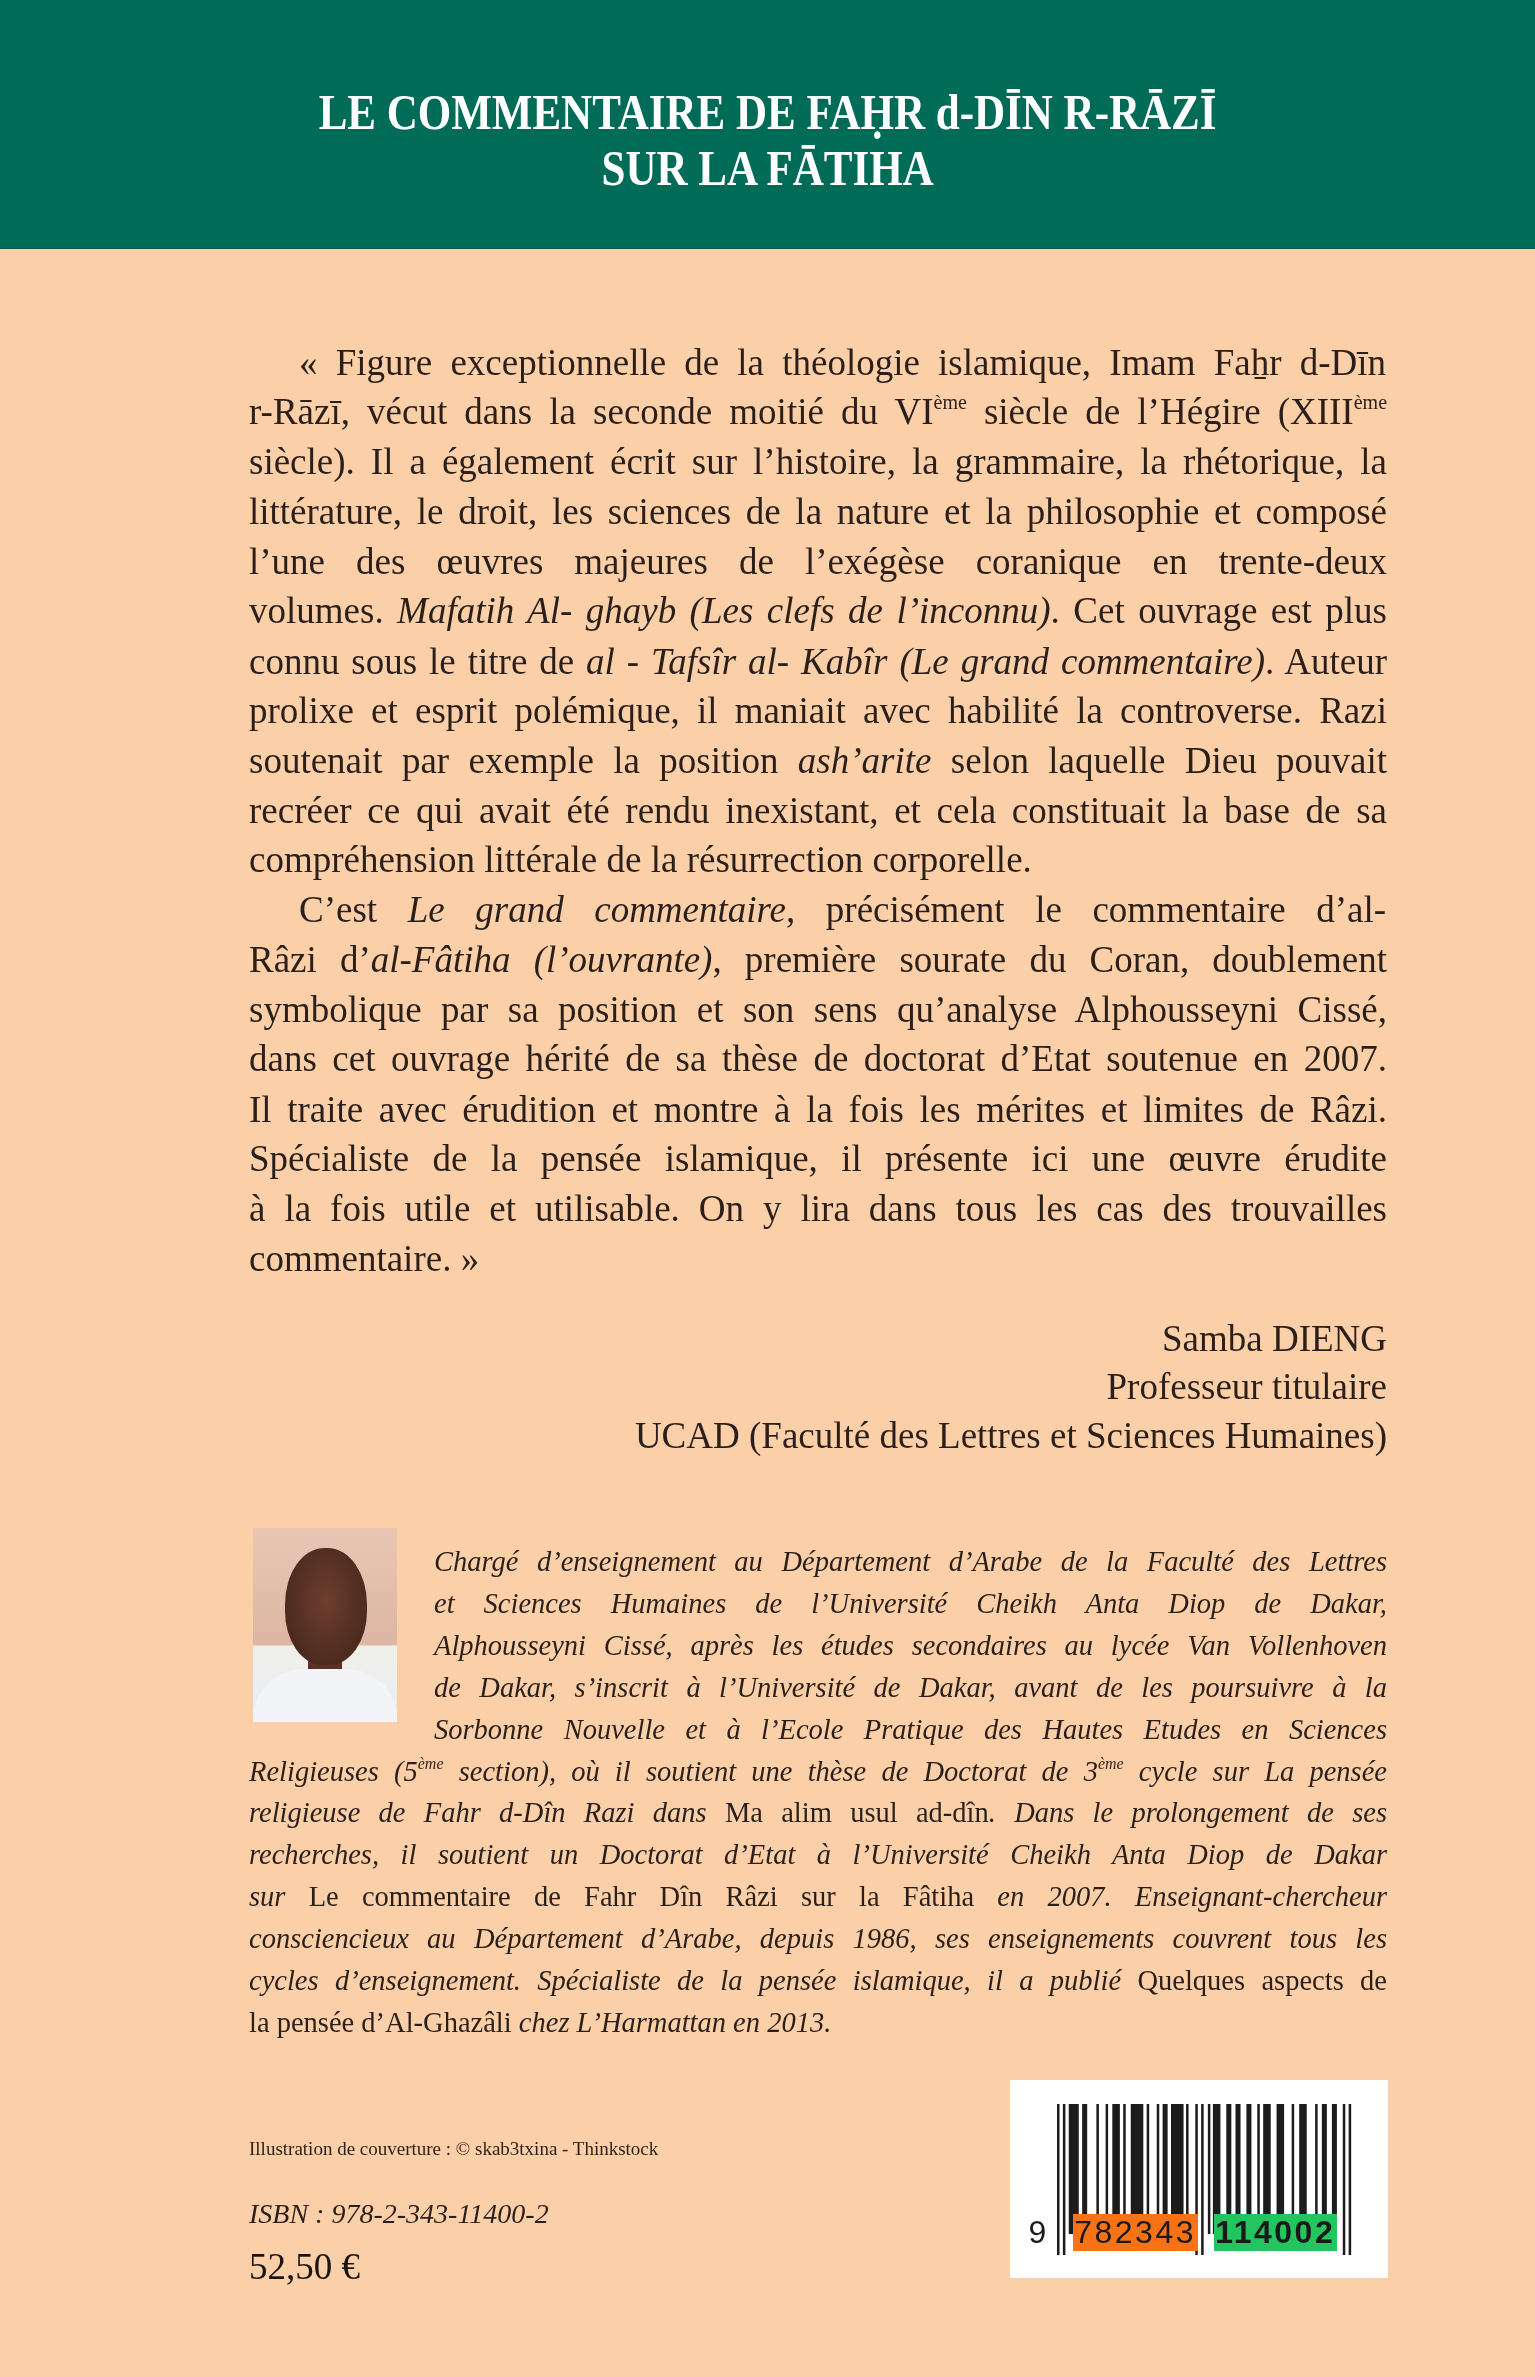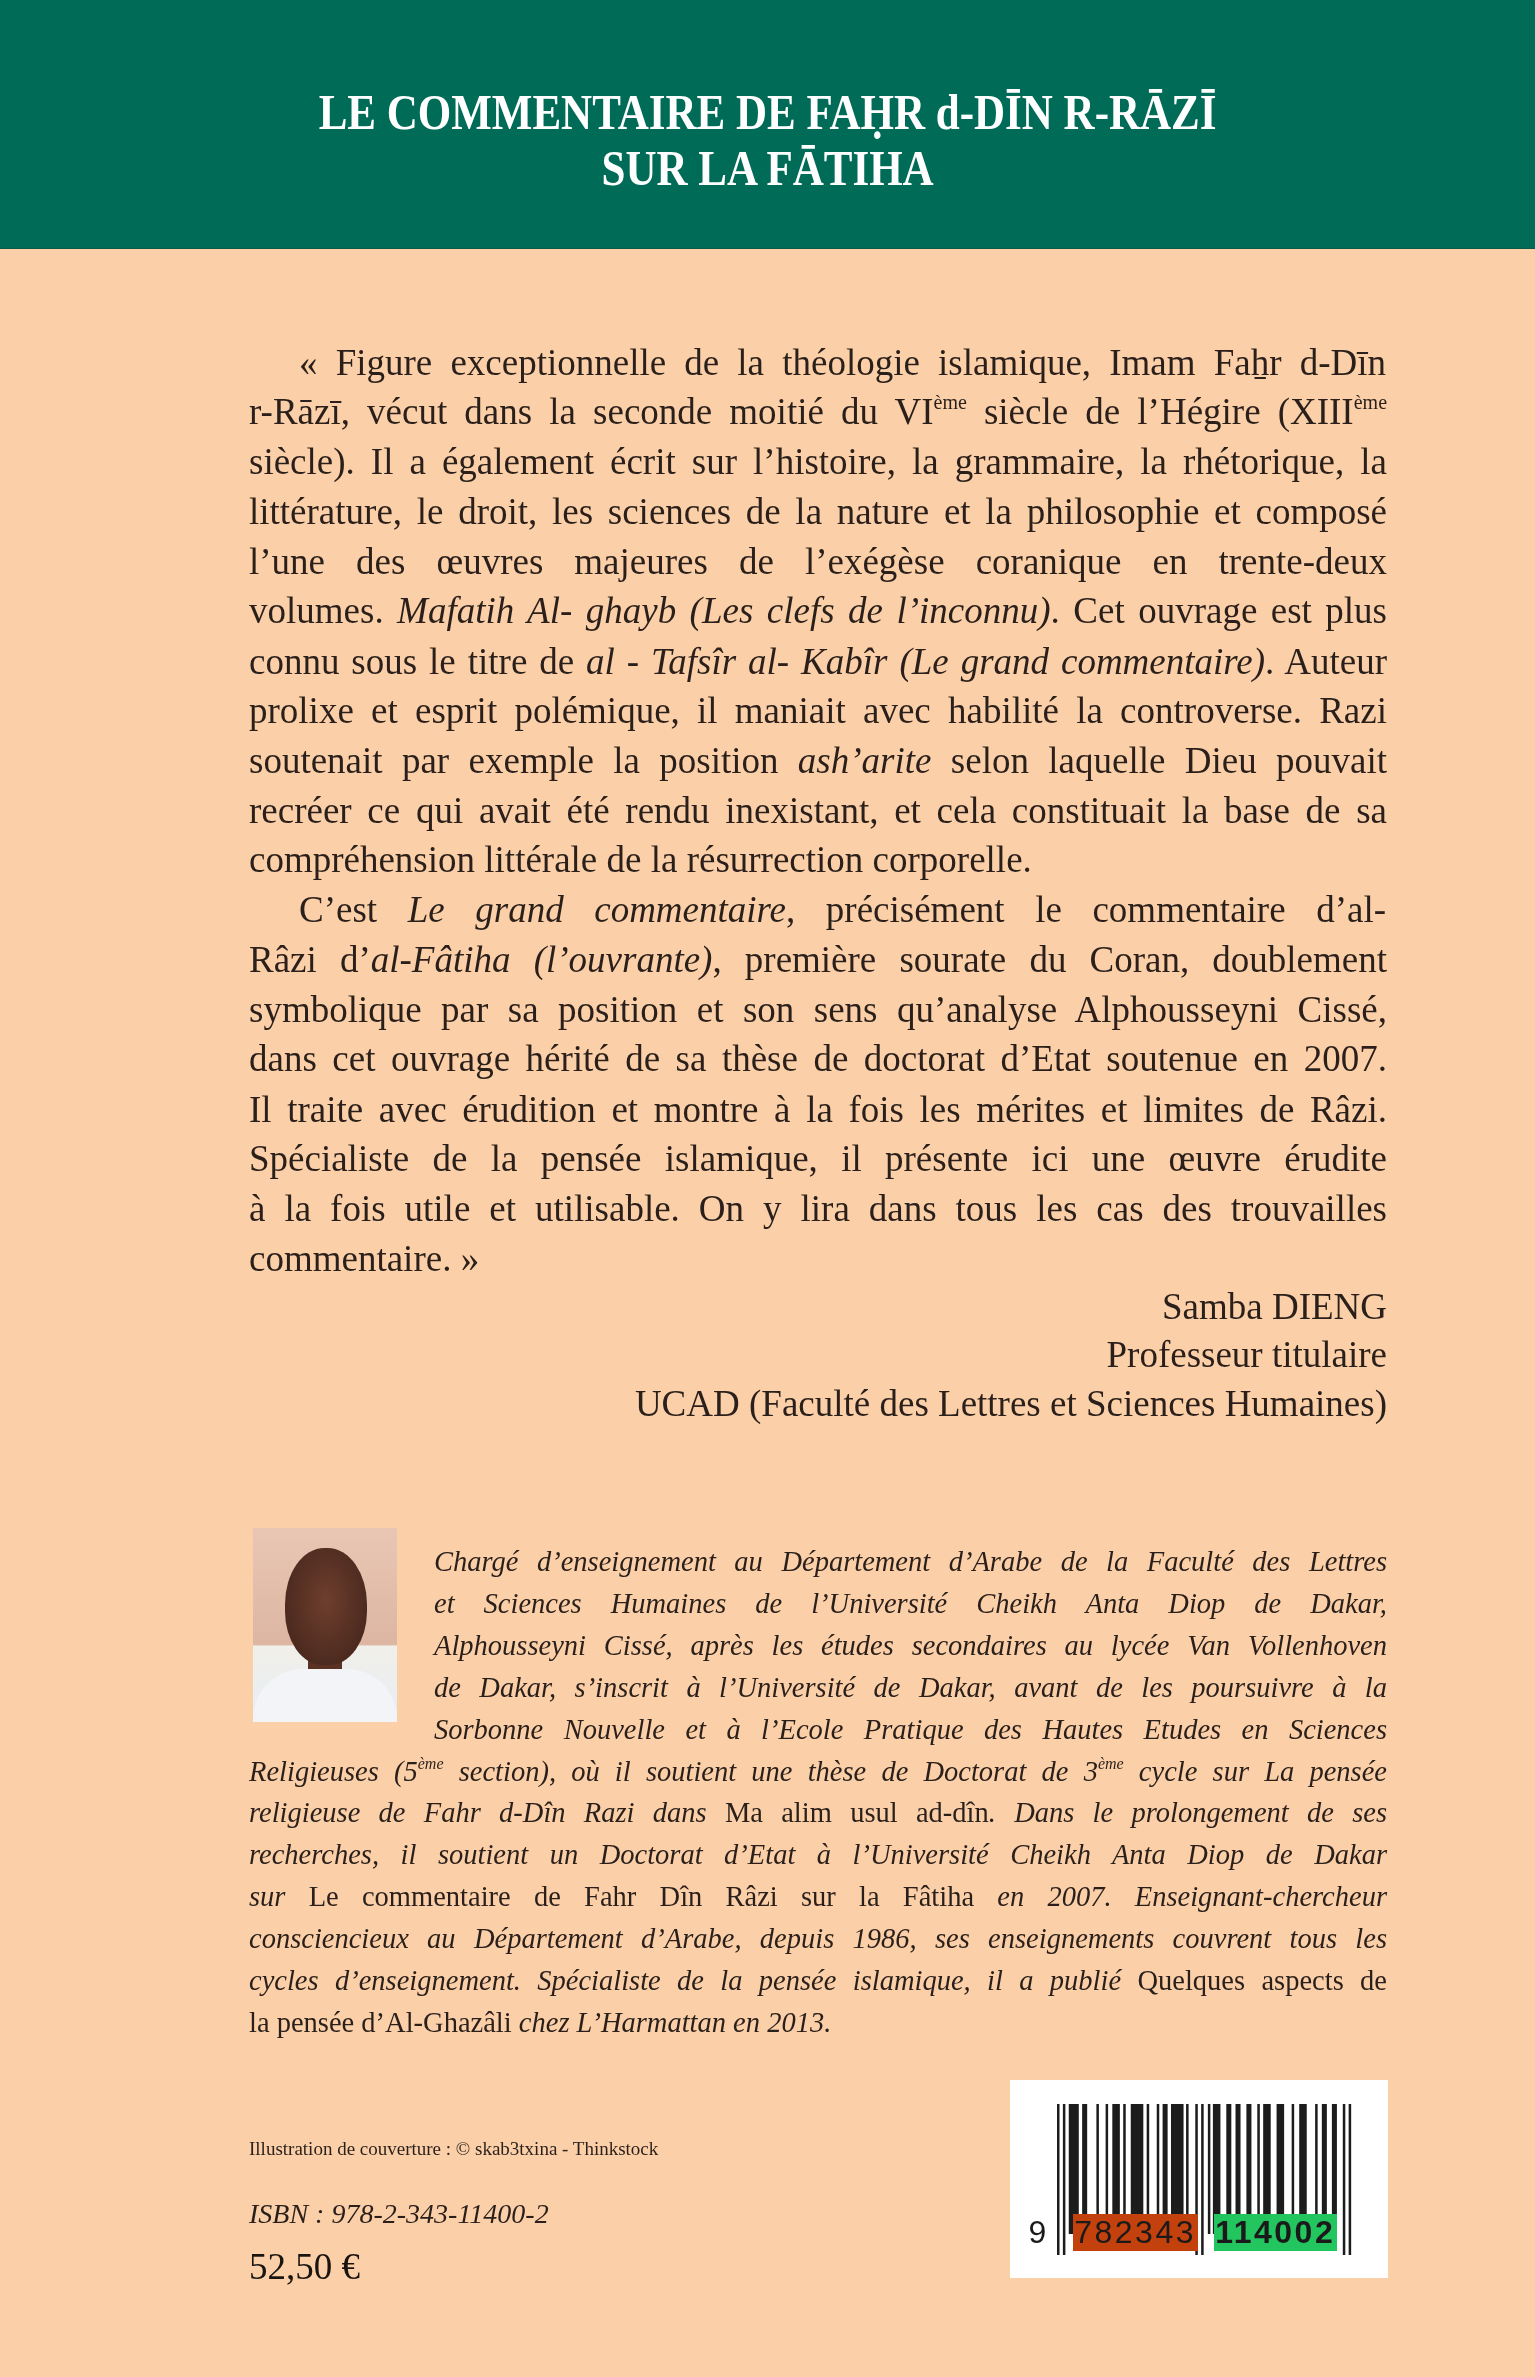--- a/index.html
+++ b/index.html
@@ -33,21 +33,21 @@
     text-align: justify; text-align-last: justify;
     transform-origin: 0 0;
   }
   .line.last { text-align-last: left; }
   .line.indent { padding-left: 50px; width: 1087px; }
   .line sup { font-size: 20px; vertical-align: 15px; line-height: 0; }
   i { font-style: italic; }
 
   .sig {
     position: absolute; right: 148px; font-size: 37px; line-height: 1;
-    white-space: nowrap; text-align: right;
+    white-space: nowrap; text-align: right; margin-top: 32px;
   }
 
   .photo {
     position: absolute; left: 253px; top: 1528px; width: 144px; height: 194px;
     background: linear-gradient(180deg, #e9c6b4 0%, #dcb6a2 60%, #f1efe9 61%, #e7eef5 100%);
     overflow: hidden;
   }
   .photo .head {
     position: absolute; left: 32px; top: 20px; width: 82px; height: 117px;
     background: radial-gradient(ellipse at 50% 45%, #6e3f2e 0%, #4d2a1f 70%, #3b2018 100%);
@@ -86,21 +86,21 @@
   }
   .bars {
     position: absolute; left: 47px; top: 23.5px; width: 295px; height: 151px;
   }
   .barcode-digits {
     position: absolute; left: 18.5px; top: 134px; width: 336px;
     font-family: "Liberation Sans", "DejaVu Sans", sans-serif;
     font-size: 32px; color: #1a1a1a; letter-spacing: 2.5px; white-space: nowrap;
   }
   .bd-first { position: absolute; left: 0; top: 0; }
-  .bd-left { position: absolute; left: 44px; top: 0; background:#c2410c; padding: 0 1.7px; }
+  .bd-left { position: absolute; left: 44px; top: 0; background:#f97316; padding: 0 1.7px; }
   .bd-right { position: absolute; left: 185px; top: 0; background:#22c55e; padding: 0 1.7px; font-weight: bold; }
 </style>
 </head>
 <body>
 
 <div class="header">
   <div class="title l1">LE COMMENTAIRE DE FAḤR d-DĪN R-RĀZĪ</div>
   <div class="title l2">SUR LA FĀTIHA</div>
 </div>
 

